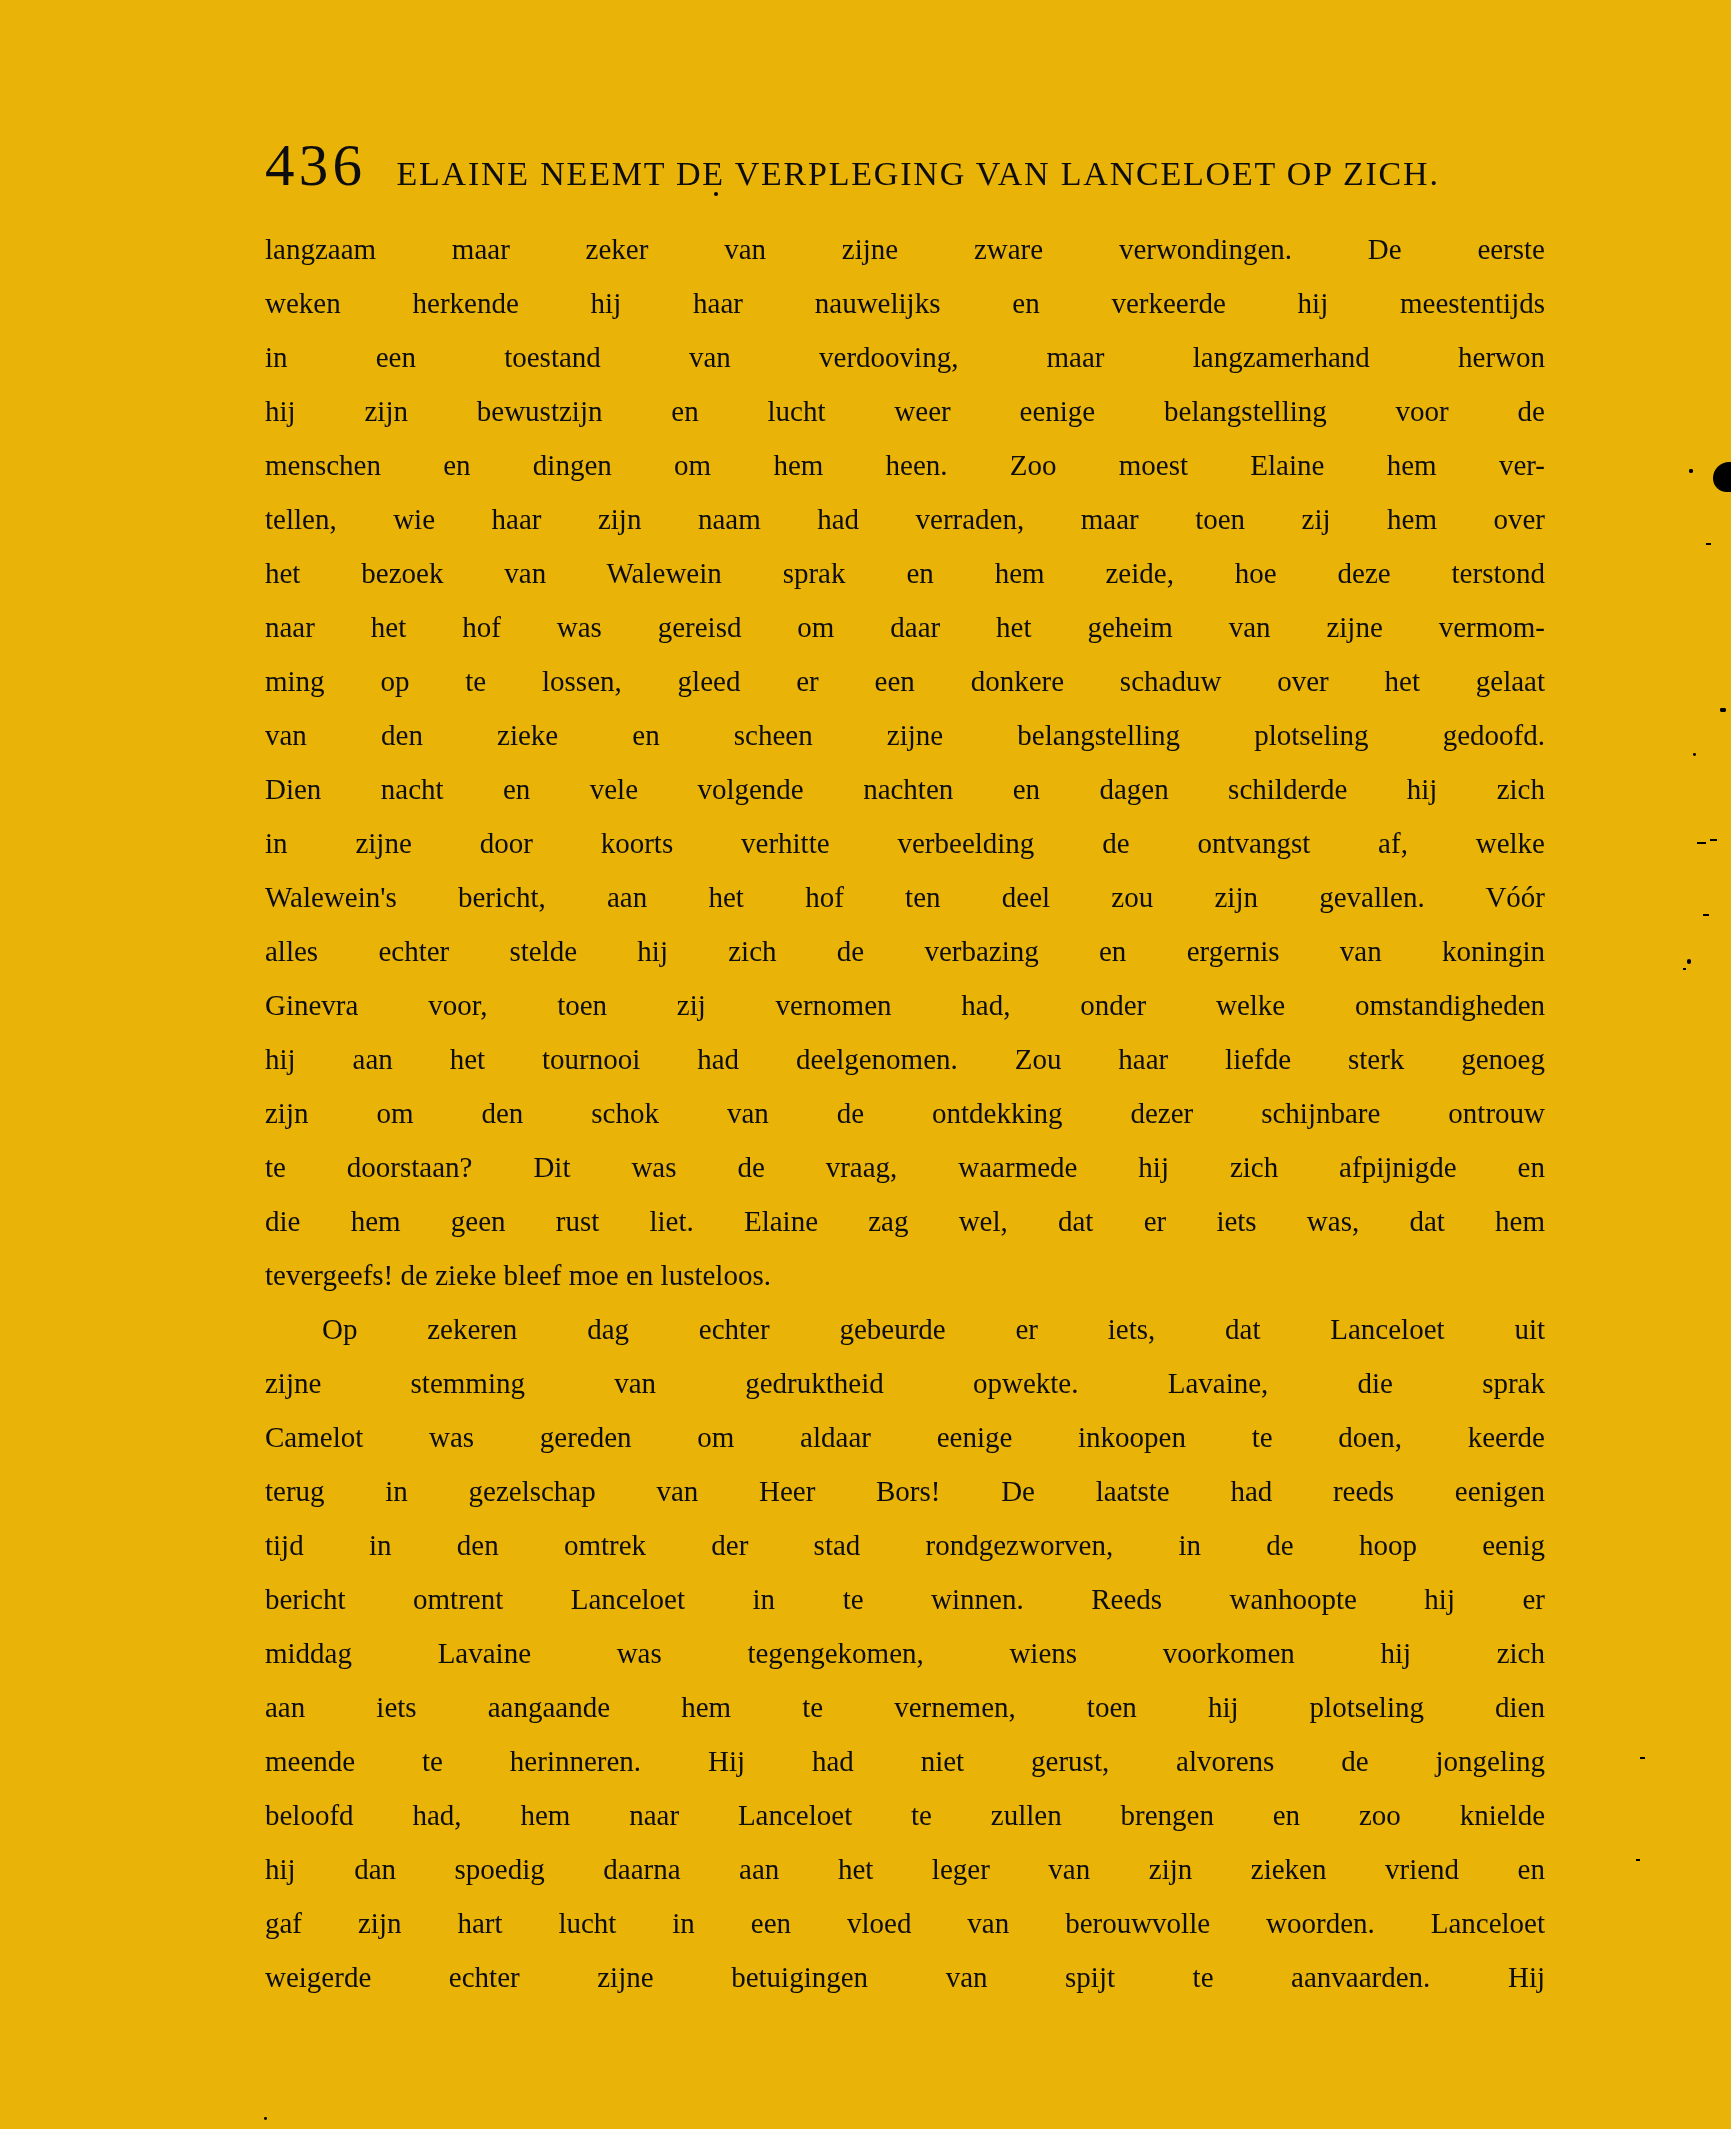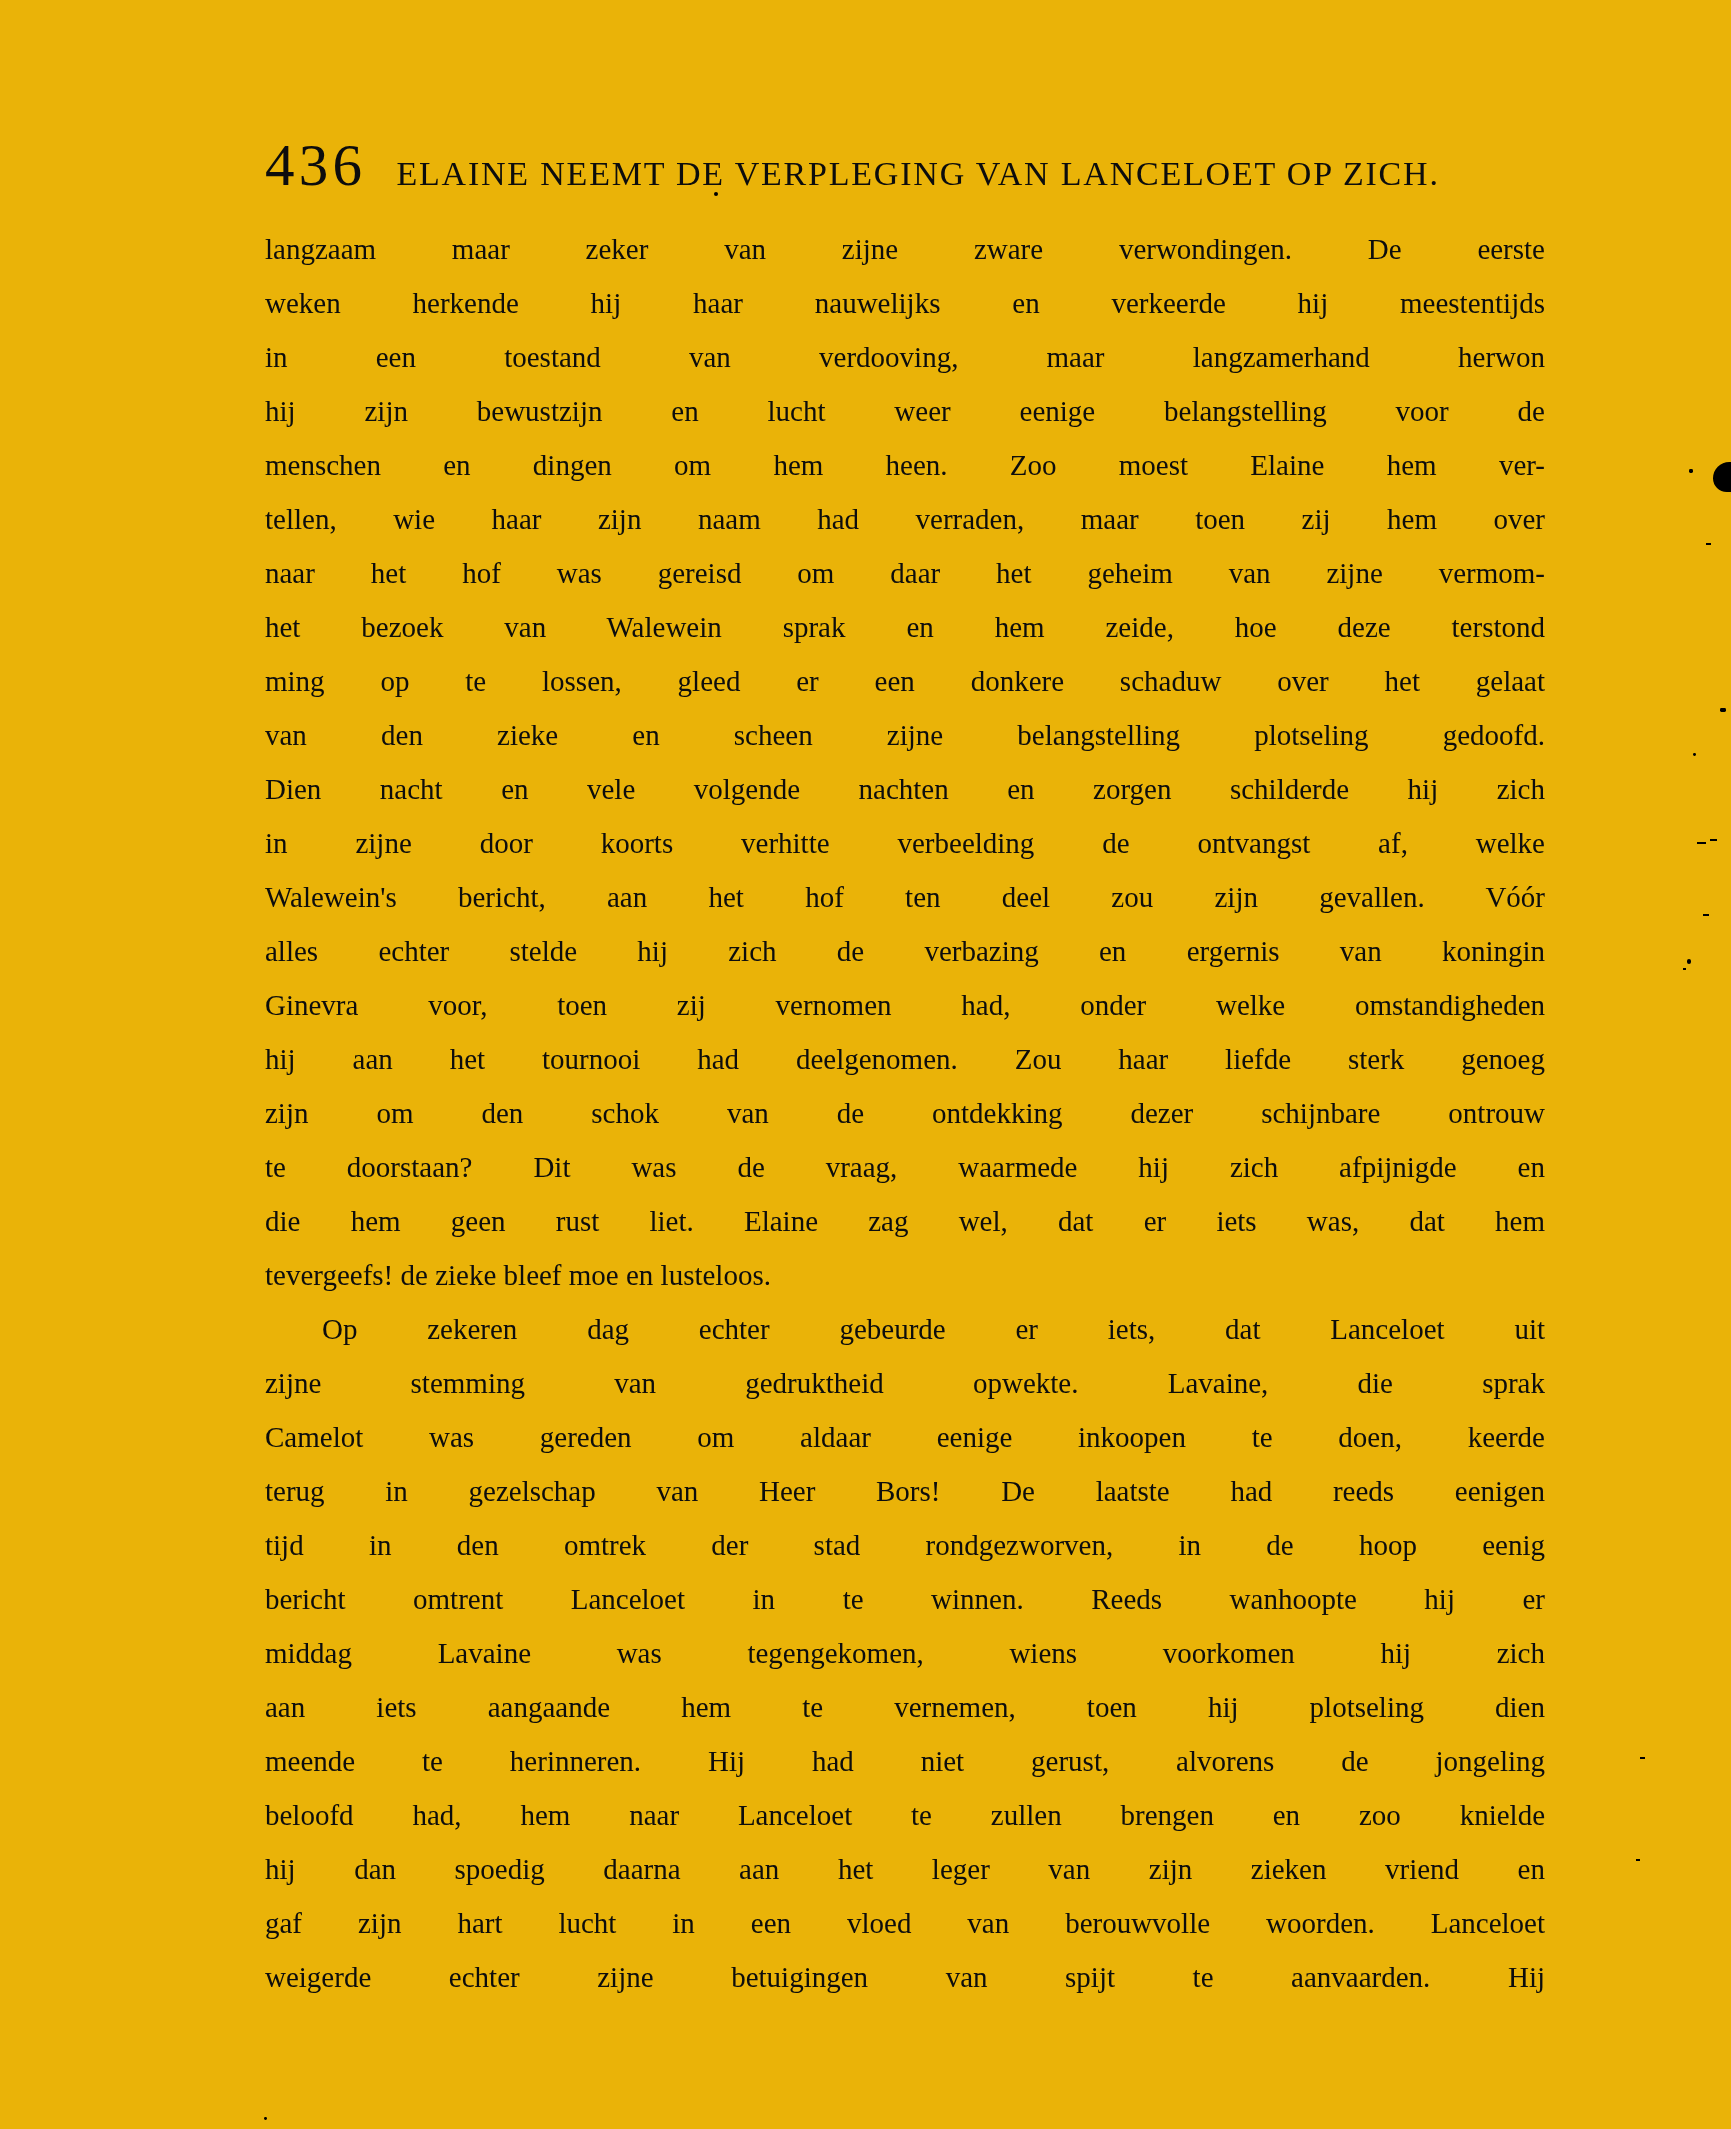--- a/index.html
+++ b/index.html
@@ -85,25 +85,25 @@
     <span class="head-title">ELAINE NEEMT DE VERPLEGING VAN LANCELOET OP ZICH.</span>
   </div>
 
   <div class="body-text" id="lines-container">
       <div class="line">langzaam maar zeker van zijne zware verwondingen. De eerste</div>
       <div class="line">weken herkende hij haar nauwelijks en verkeerde hij meestentijds</div>
       <div class="line">in een toestand van verdooving, maar langzamerhand herwon</div>
       <div class="line">hij zijn bewustzijn en lucht weer eenige belangstelling voor de</div>
       <div class="line">menschen en dingen om hem heen. Zoo moest Elaine hem ver-</div>
       <div class="line">tellen, wie haar zijn naam had verraden, maar toen zij hem over</div>
+      <div class="line">het bezoek van Walewein sprak en hem zeide, hoe deze terstond</div>
       <div class="line">naar het hof was gereisd om daar het geheim van zijne vermom-</div>
-      <div class="line">het bezoek van Walewein sprak en hem zeide, hoe deze terstond</div>
       <div class="line">ming op te lossen, gleed er een donkere schaduw over het gelaat</div>
       <div class="line">van den zieke en scheen zijne belangstelling plotseling gedoofd.</div>
-      <div class="line">Dien nacht en vele volgende nachten en zorgen schilderde hij zich</div>
+      <div class="line">Dien nacht en vele volgende nachten en dagen schilderde hij zich</div>
       <div class="line">in zijne door koorts verhitte verbeelding de ontvangst af, welke</div>
       <div class="line">Walewein's bericht, aan het hof ten deel zou zijn gevallen. Vóór</div>
       <div class="line">alles echter stelde hij zich de verbazing en ergernis van koningin</div>
       <div class="line">Ginevra voor, toen zij vernomen had, onder welke omstandigheden</div>
       <div class="line">hij aan het tournooi had deelgenomen. Zou haar liefde sterk genoeg</div>
       <div class="line">zijn om den schok van de ontdekking dezer schijnbare ontrouw</div>
       <div class="line">te doorstaan? Dit was de vraag, waarmede hij zich afpijnigde en</div>
       <div class="line">die hem geen rust liet. Elaine zag wel, dat er iets was, dat hem</div>
       <div class="line para-end">tevergeefs! de zieke bleef moe en lusteloos.</div>
       <div class="line indent">Op zekeren dag echter gebeurde er iets, dat Lanceloet uit</div>

